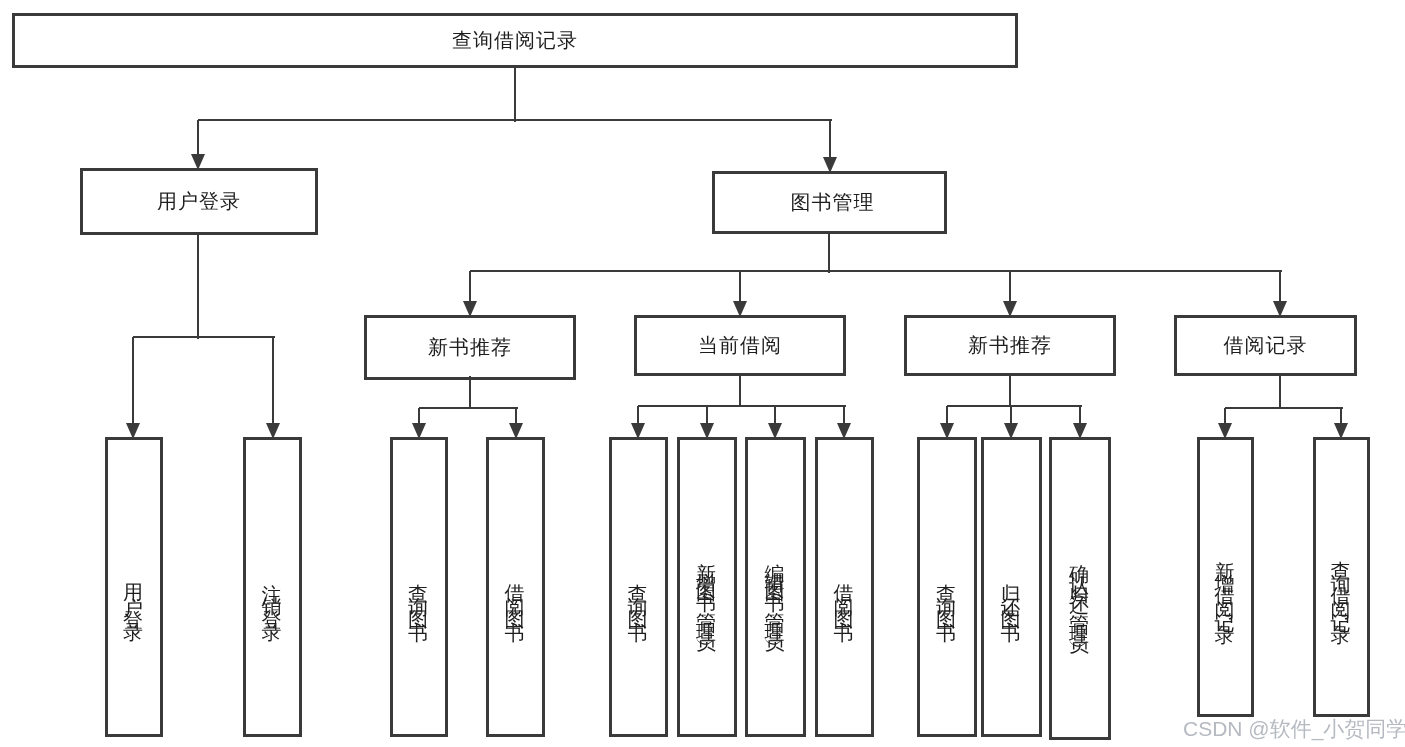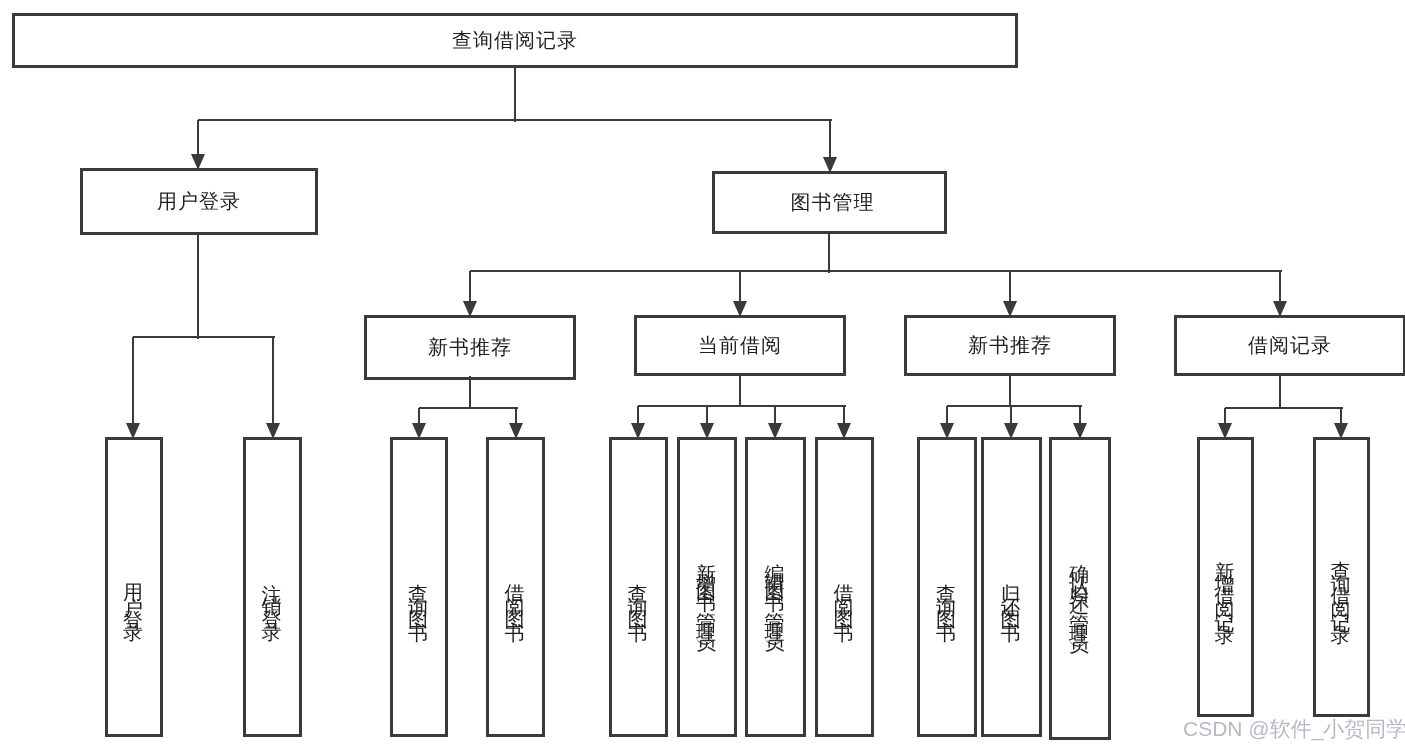--- a/index.html
+++ b/index.html
@@ -71,21 +71,21 @@
 
   <div class="node" style="left:364px;top:315px;width:212px;height:65px;">
     <span class="hlabel">新书推荐</span>
   </div>
   <div class="node" style="left:634px;top:315px;width:212px;height:61px;">
     <span class="hlabel">当前借阅</span>
   </div>
   <div class="node" style="left:904px;top:315px;width:212px;height:61px;">
     <span class="hlabel">新书推荐</span>
   </div>
-  <div class="node" style="left:1174px;top:315px;width:232px;height:61px;">
+  <div class="node" style="left:1174px;top:315px;width:183px;height:61px;">
     <span class="hlabel">借阅记录</span>
   </div>
 
   <div class="node" style="left:105px;top:437px;width:58px;height:300px;">
     <span class="vlabel">用户登录</span>
   </div>
   <div class="node" style="left:243px;top:437px;width:59px;height:300px;">
     <span class="vlabel">注销登录</span>
   </div>
 

